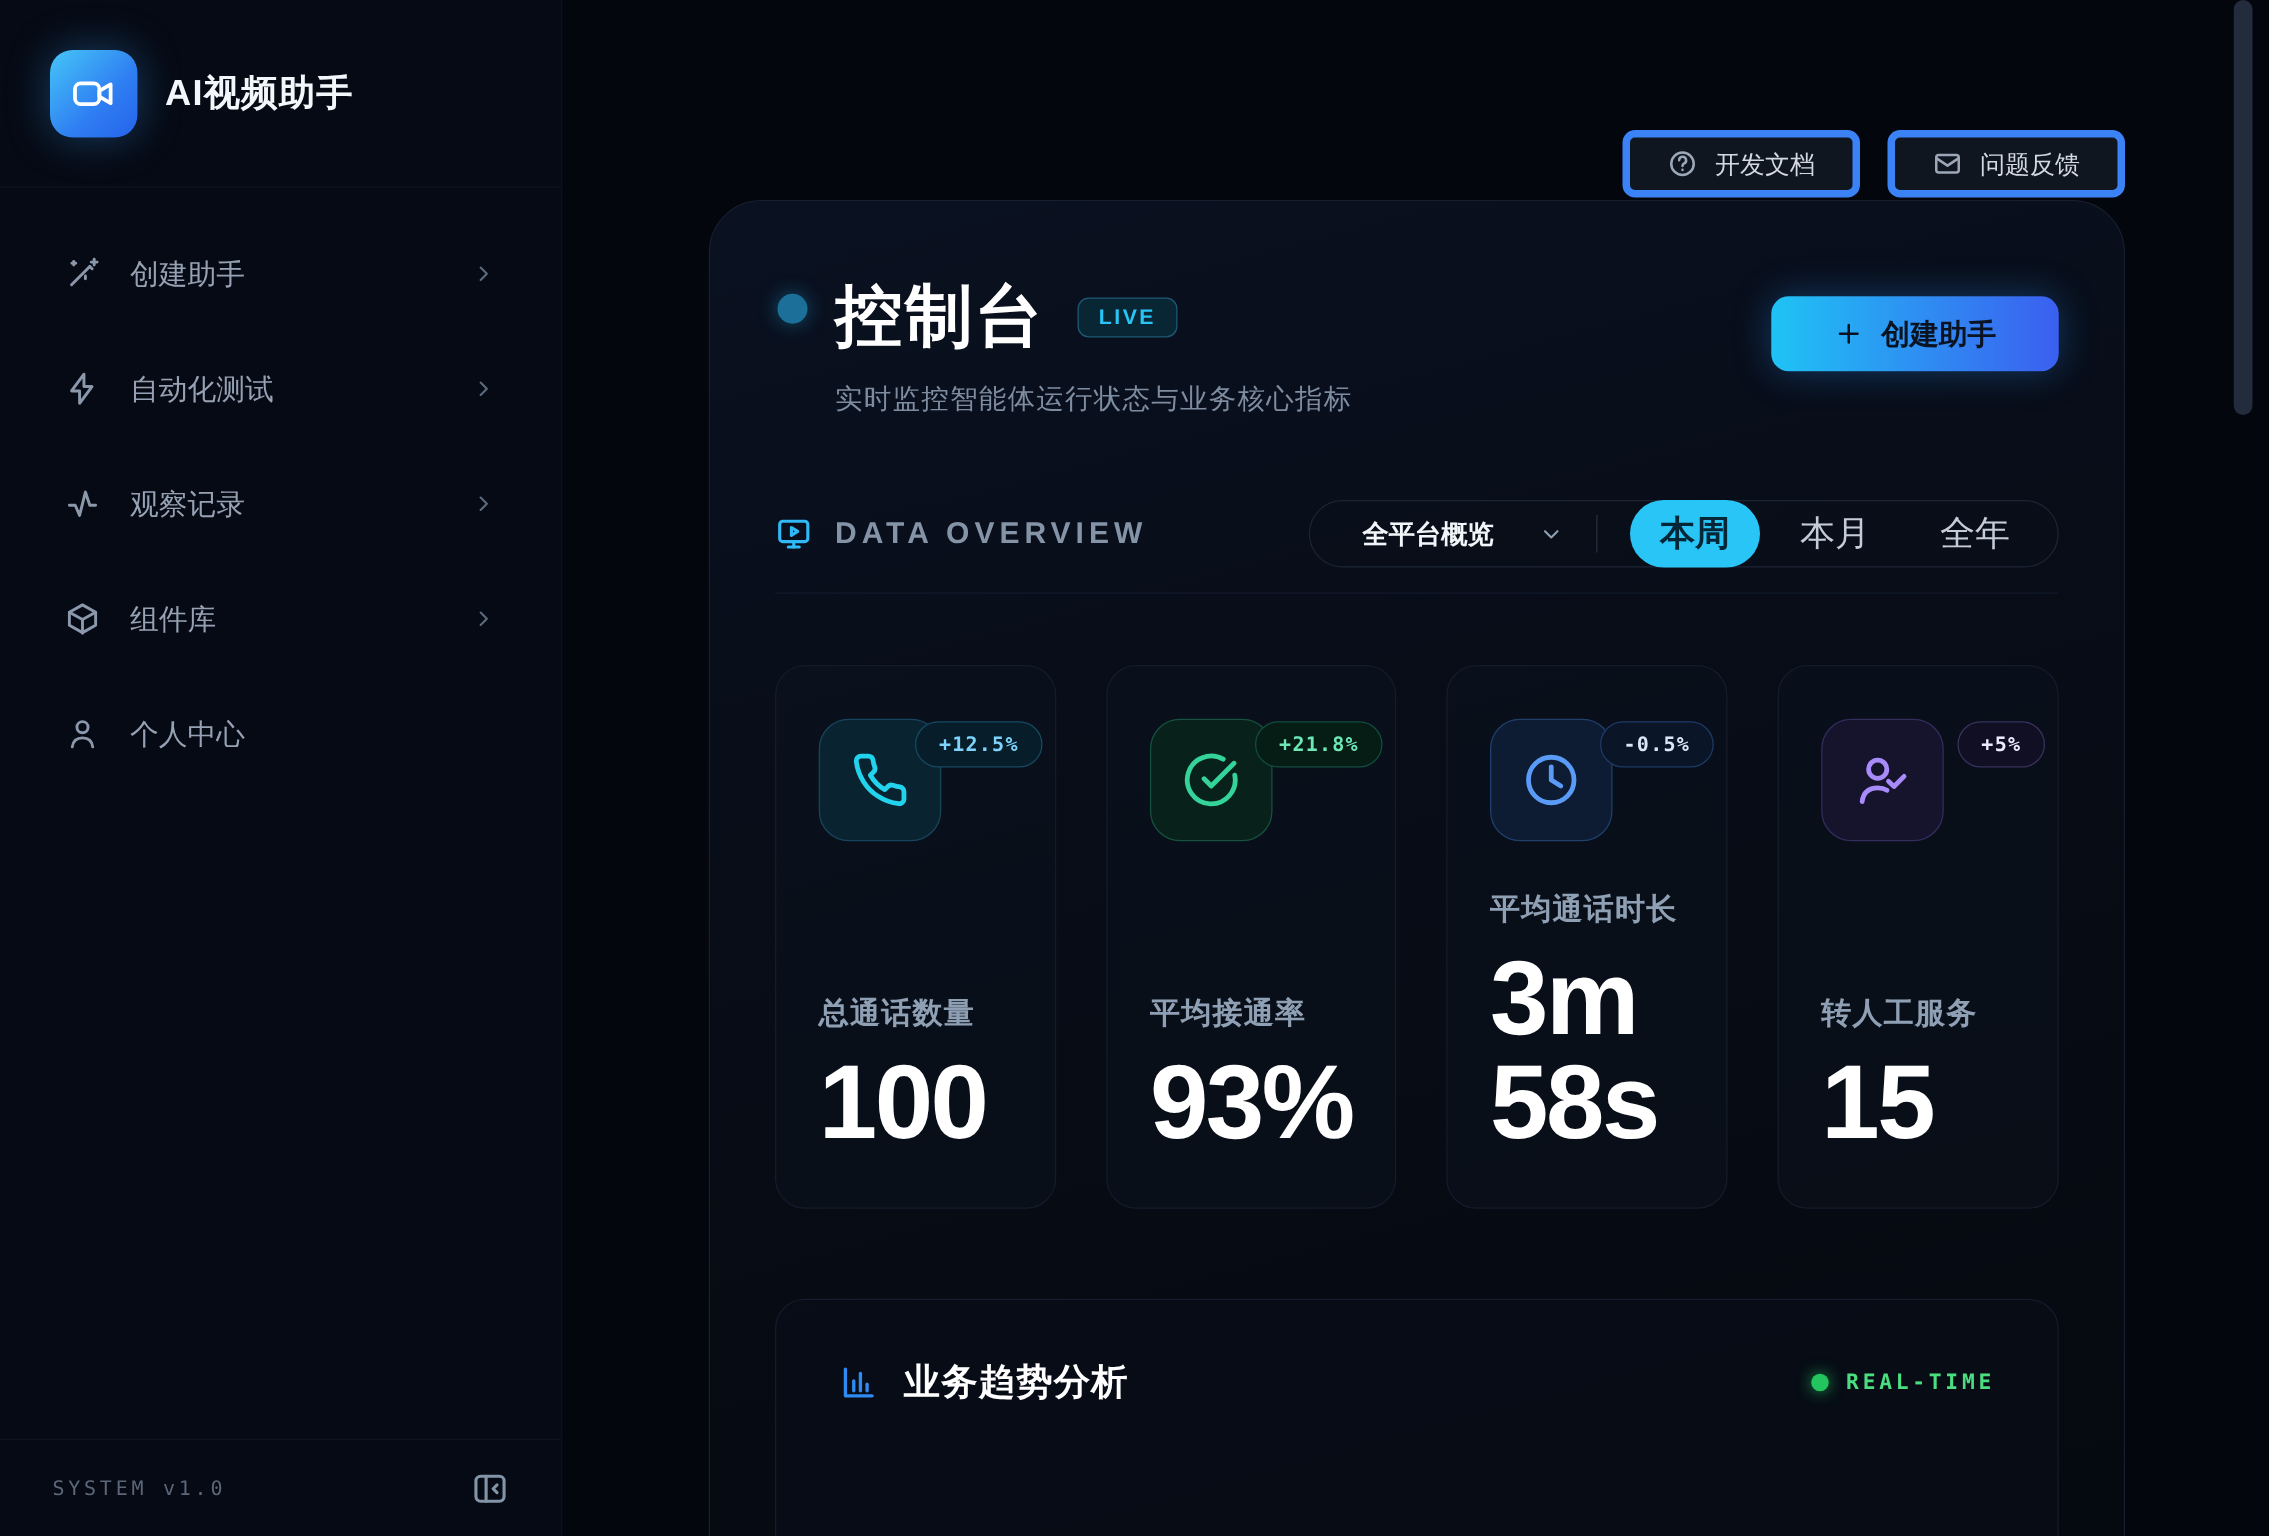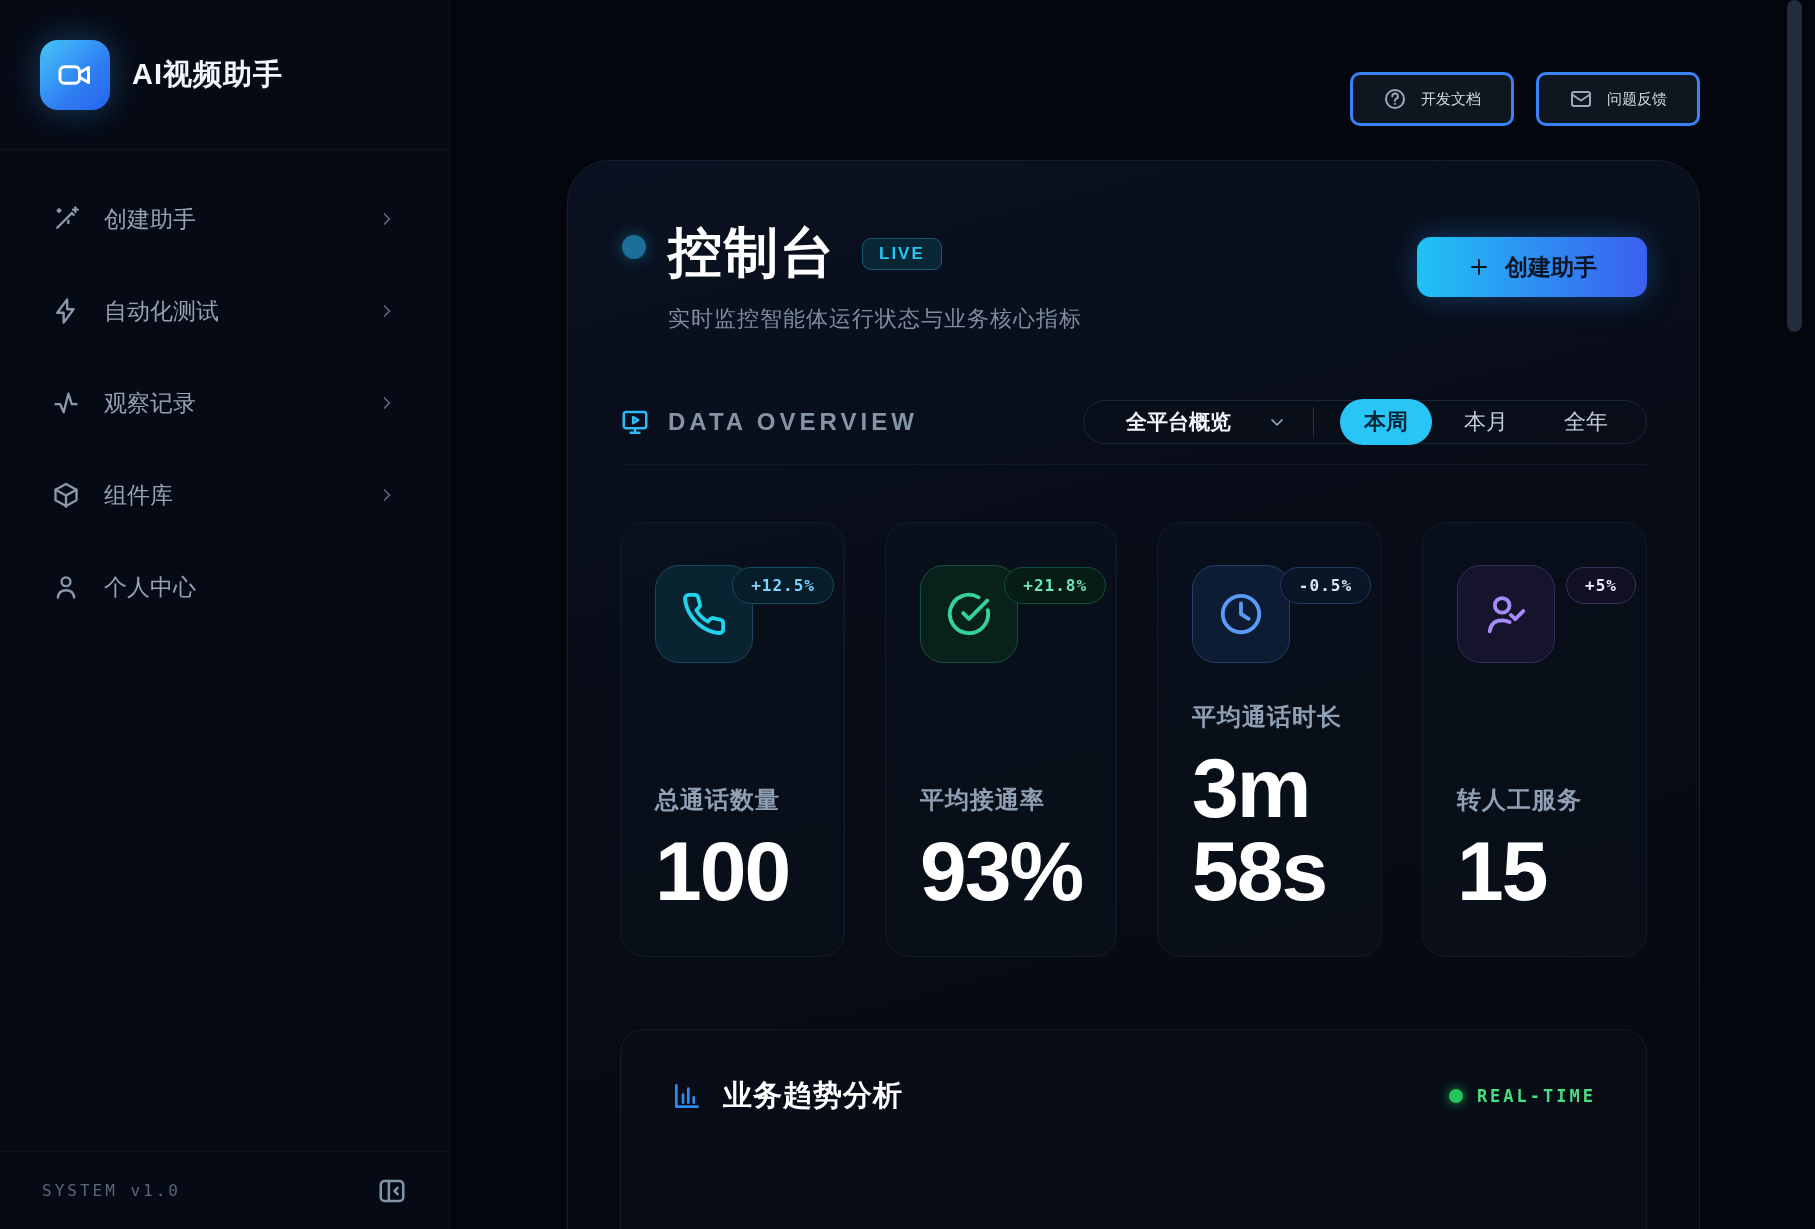--- a/index.html
+++ b/index.html
@@ -61,22 +61,22 @@
   .collapse-btn svg { width:30px; height:30px; stroke:#8294a7; }
 
   
   .main { flex:1; position:relative; background:#03060d; }
 
   .topbar {
     position:absolute; top:72px; right:115px; display:flex; gap:22px;
   }
   .top-btn {
     height:54px; padding:0 30px; border-radius:10px; background:#10161f;
-    border:3px solid #3b82f6; display:flex; align-items:center; gap:14px;
-    color:#d3d9e2; font-size:15px; cursor:pointer;
+    border:6px solid #3b82f6; display:flex; align-items:center; gap:14px;
+    color:#d3d9e2; font-size:20px; cursor:pointer;margin-top:32px;
   }
   .top-btn svg { width:24px; height:24px; stroke:#9ca8b8; }
 
   .panel {
     position:absolute; left:117px; top:160px; width:1133px; height:1160px;
     border:1px solid #161f2f; border-radius:42px;
     background:linear-gradient(165deg,#0a1120 0%,#070c16 45%,#05090f 100%);
     padding:56px 52px 0 52px;
   }
 
@@ -105,31 +105,31 @@
   }
   .create-btn svg { width:24px; height:24px; stroke:#0a1322; }
 
   .overview-row { margin-top:66px; display:flex; align-items:center; }
   .overview-label { display:flex; align-items:center; gap:18px; }
   .overview-label svg { width:30px; height:30px; stroke:#2fb9f5; }
   .overview-label .txt {
     font-size:24px; font-weight:800; color:#8493a6; letter-spacing:4px;
   }
   .controls {
-    margin-left:auto; height:44px; border:1px solid #1c2534; border-radius:28px;
+    margin-left:auto; height:54px; border:1px solid #1c2534; border-radius:28px;
     display:flex; align-items:center; padding:0 14px 0 42px; gap:26px;
     background:rgba(10,15,26,.5);
   }
   .selector { display:flex; align-items:center; gap:36px; cursor:pointer; }
   .selector .sel-txt { font-size:21px; font-weight:800; color:#f2f5f9; }
   .selector svg { width:20px; height:20px; stroke:#8fa0b3; }
   .ctrl-divider { width:1px; height:30px; background:#273142; }
   .tabs { display:flex; align-items:center; gap:8px; }
   .tab {
-    padding:8px 24px; border-radius:999px; font-size:22px; color:#c4ccd8;
+    padding:8px 24px; border-radius:999px; font-size:28px; color:#c4ccd8;
     cursor:pointer; font-weight:500;
   }
   .tab.active { background:#29c5f6; color:#052637; font-weight:800; }
 
   .rule { margin-top:20px; height:1px; background:#10182a; }
 
   
   .stats { margin-top:57px; display:grid; grid-template-columns:repeat(4,1fr); gap:40px; }
   .stat-card {
     height:435px; border-radius:24px; border:1px solid #141c2b;

